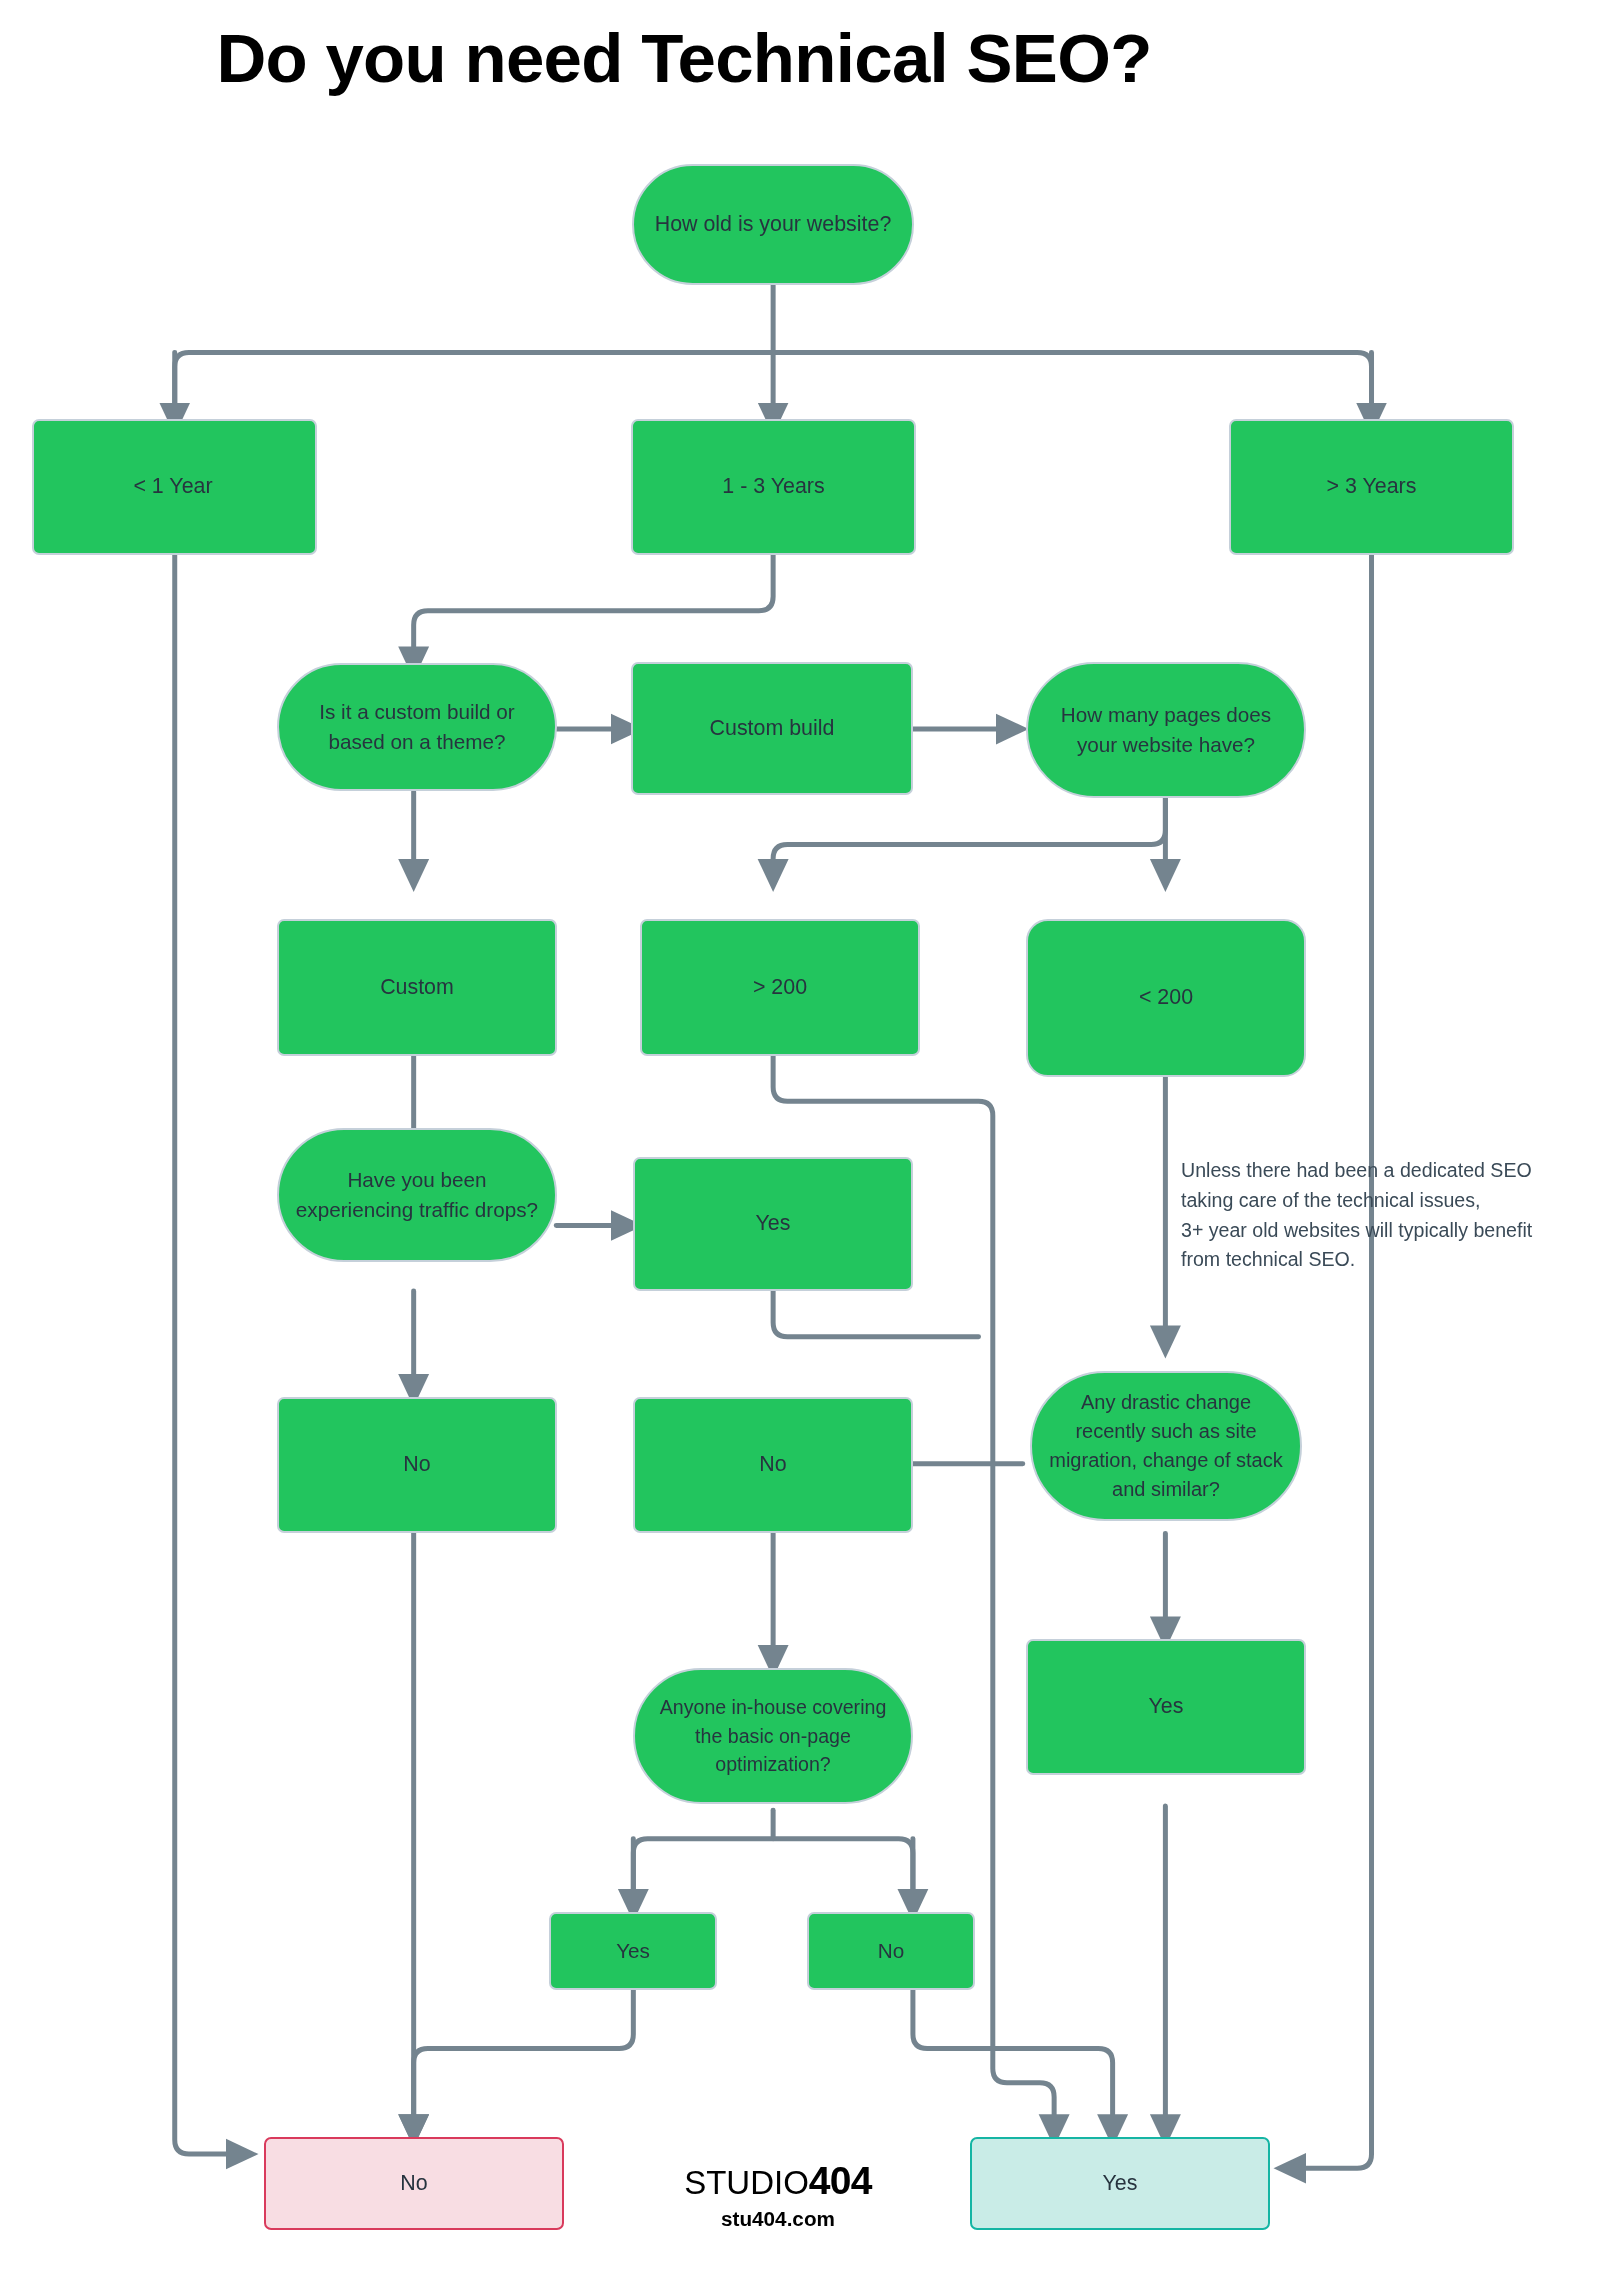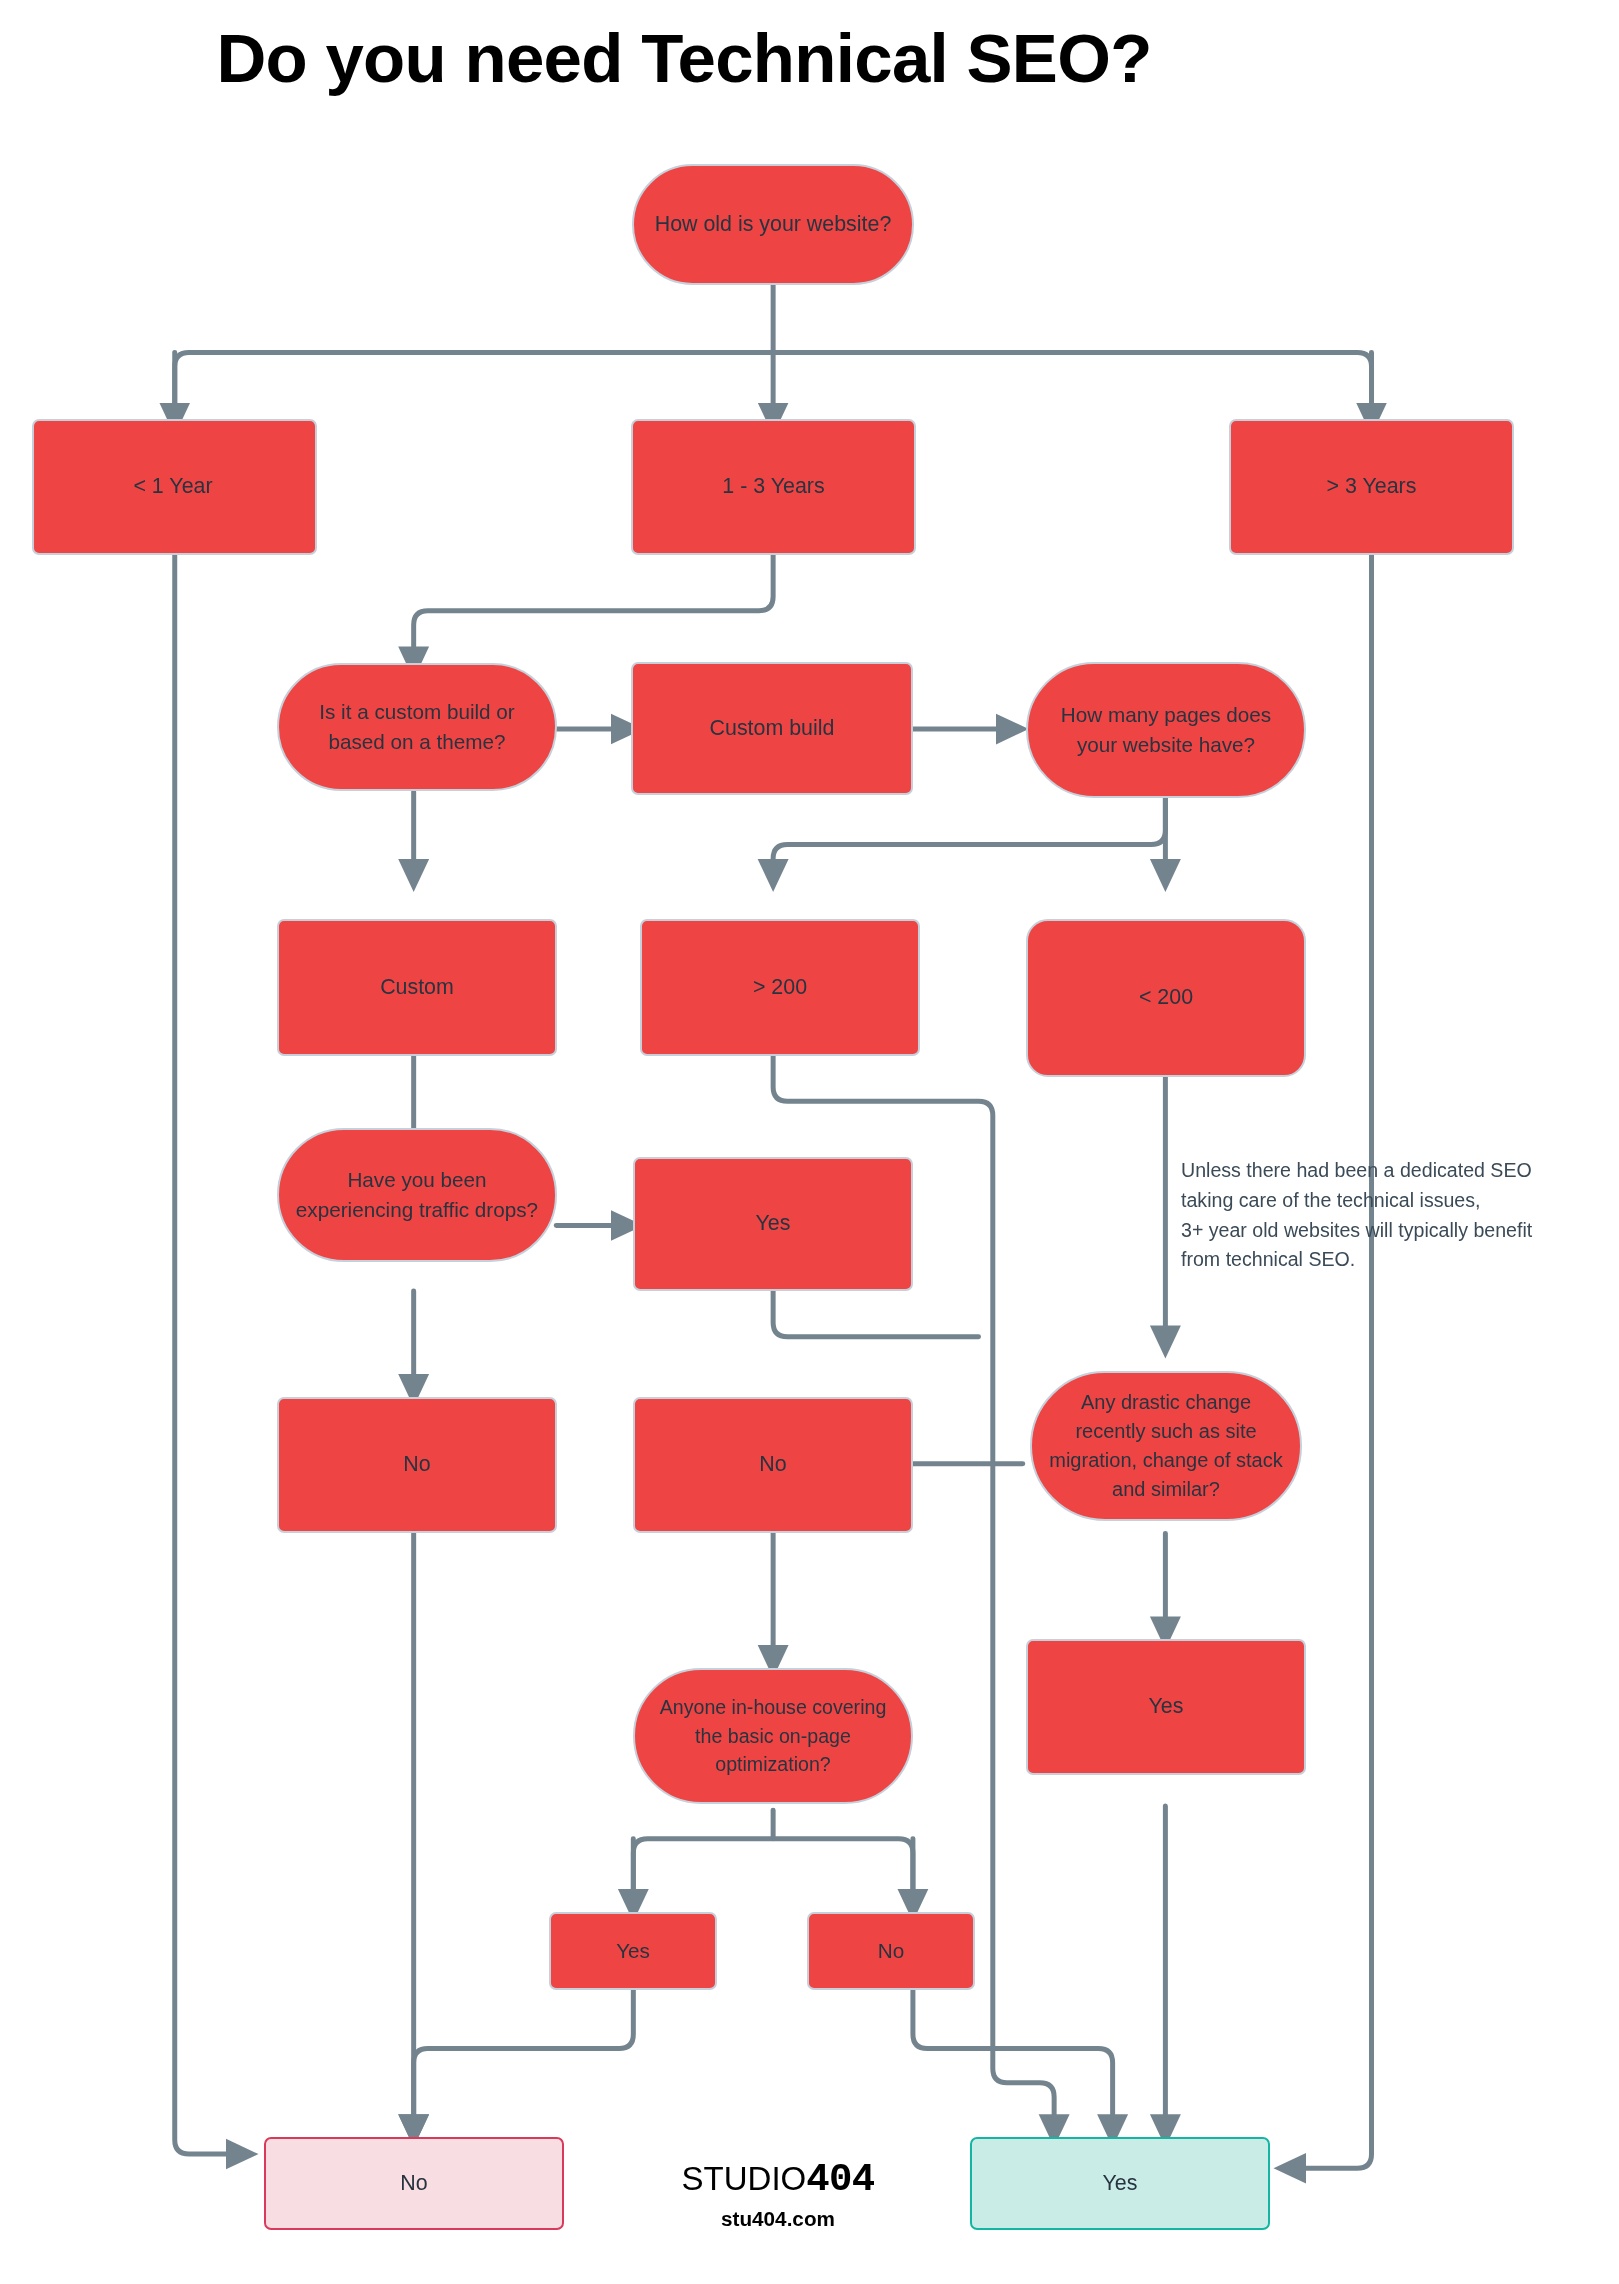--- a/index.html
+++ b/index.html
@@ -20,21 +20,21 @@
     width:1619px;height:2284px;
     pointer-events:none;
   }
   .node{
     position:absolute;
     box-sizing:border-box;
     display:flex;
     align-items:center;
     justify-content:center;
     text-align:center;
-    background:#ef4444;
+    background:#22c55e;
     border:2.1px solid #c5d0da;
     color:#27343f;
     line-height:1.45;
     padding:7.1px 13px;
     z-index:2;
   }
   .rect{border-radius:7.1px;}
   .pill{border-radius:214px;}
   .node .lbl{display:block;width:100%;}
 
@@ -67,21 +67,21 @@
     z-index:3;
     color:#000000;
   }
   .logo .mark{
     font-size:33px;
     font-weight:400;
     letter-spacing:0px;
     line-height:1;
     white-space:nowrap;
   }
-  .logo .mark b{font-weight:800;font-size:39px;letter-spacing:-0.7px;font-family:Liberation Mono, monospace;}
+  .logo .mark b{font-weight:800;font-size:39px;letter-spacing:-0.7px;}
   .logo .url{
     margin-top:8.6px;
     font-size:20.7px;
     font-weight:700;
     line-height:1;
   }
 
   .term-no{
     background:#f8dde3;
     border-color:#d93a5c;

